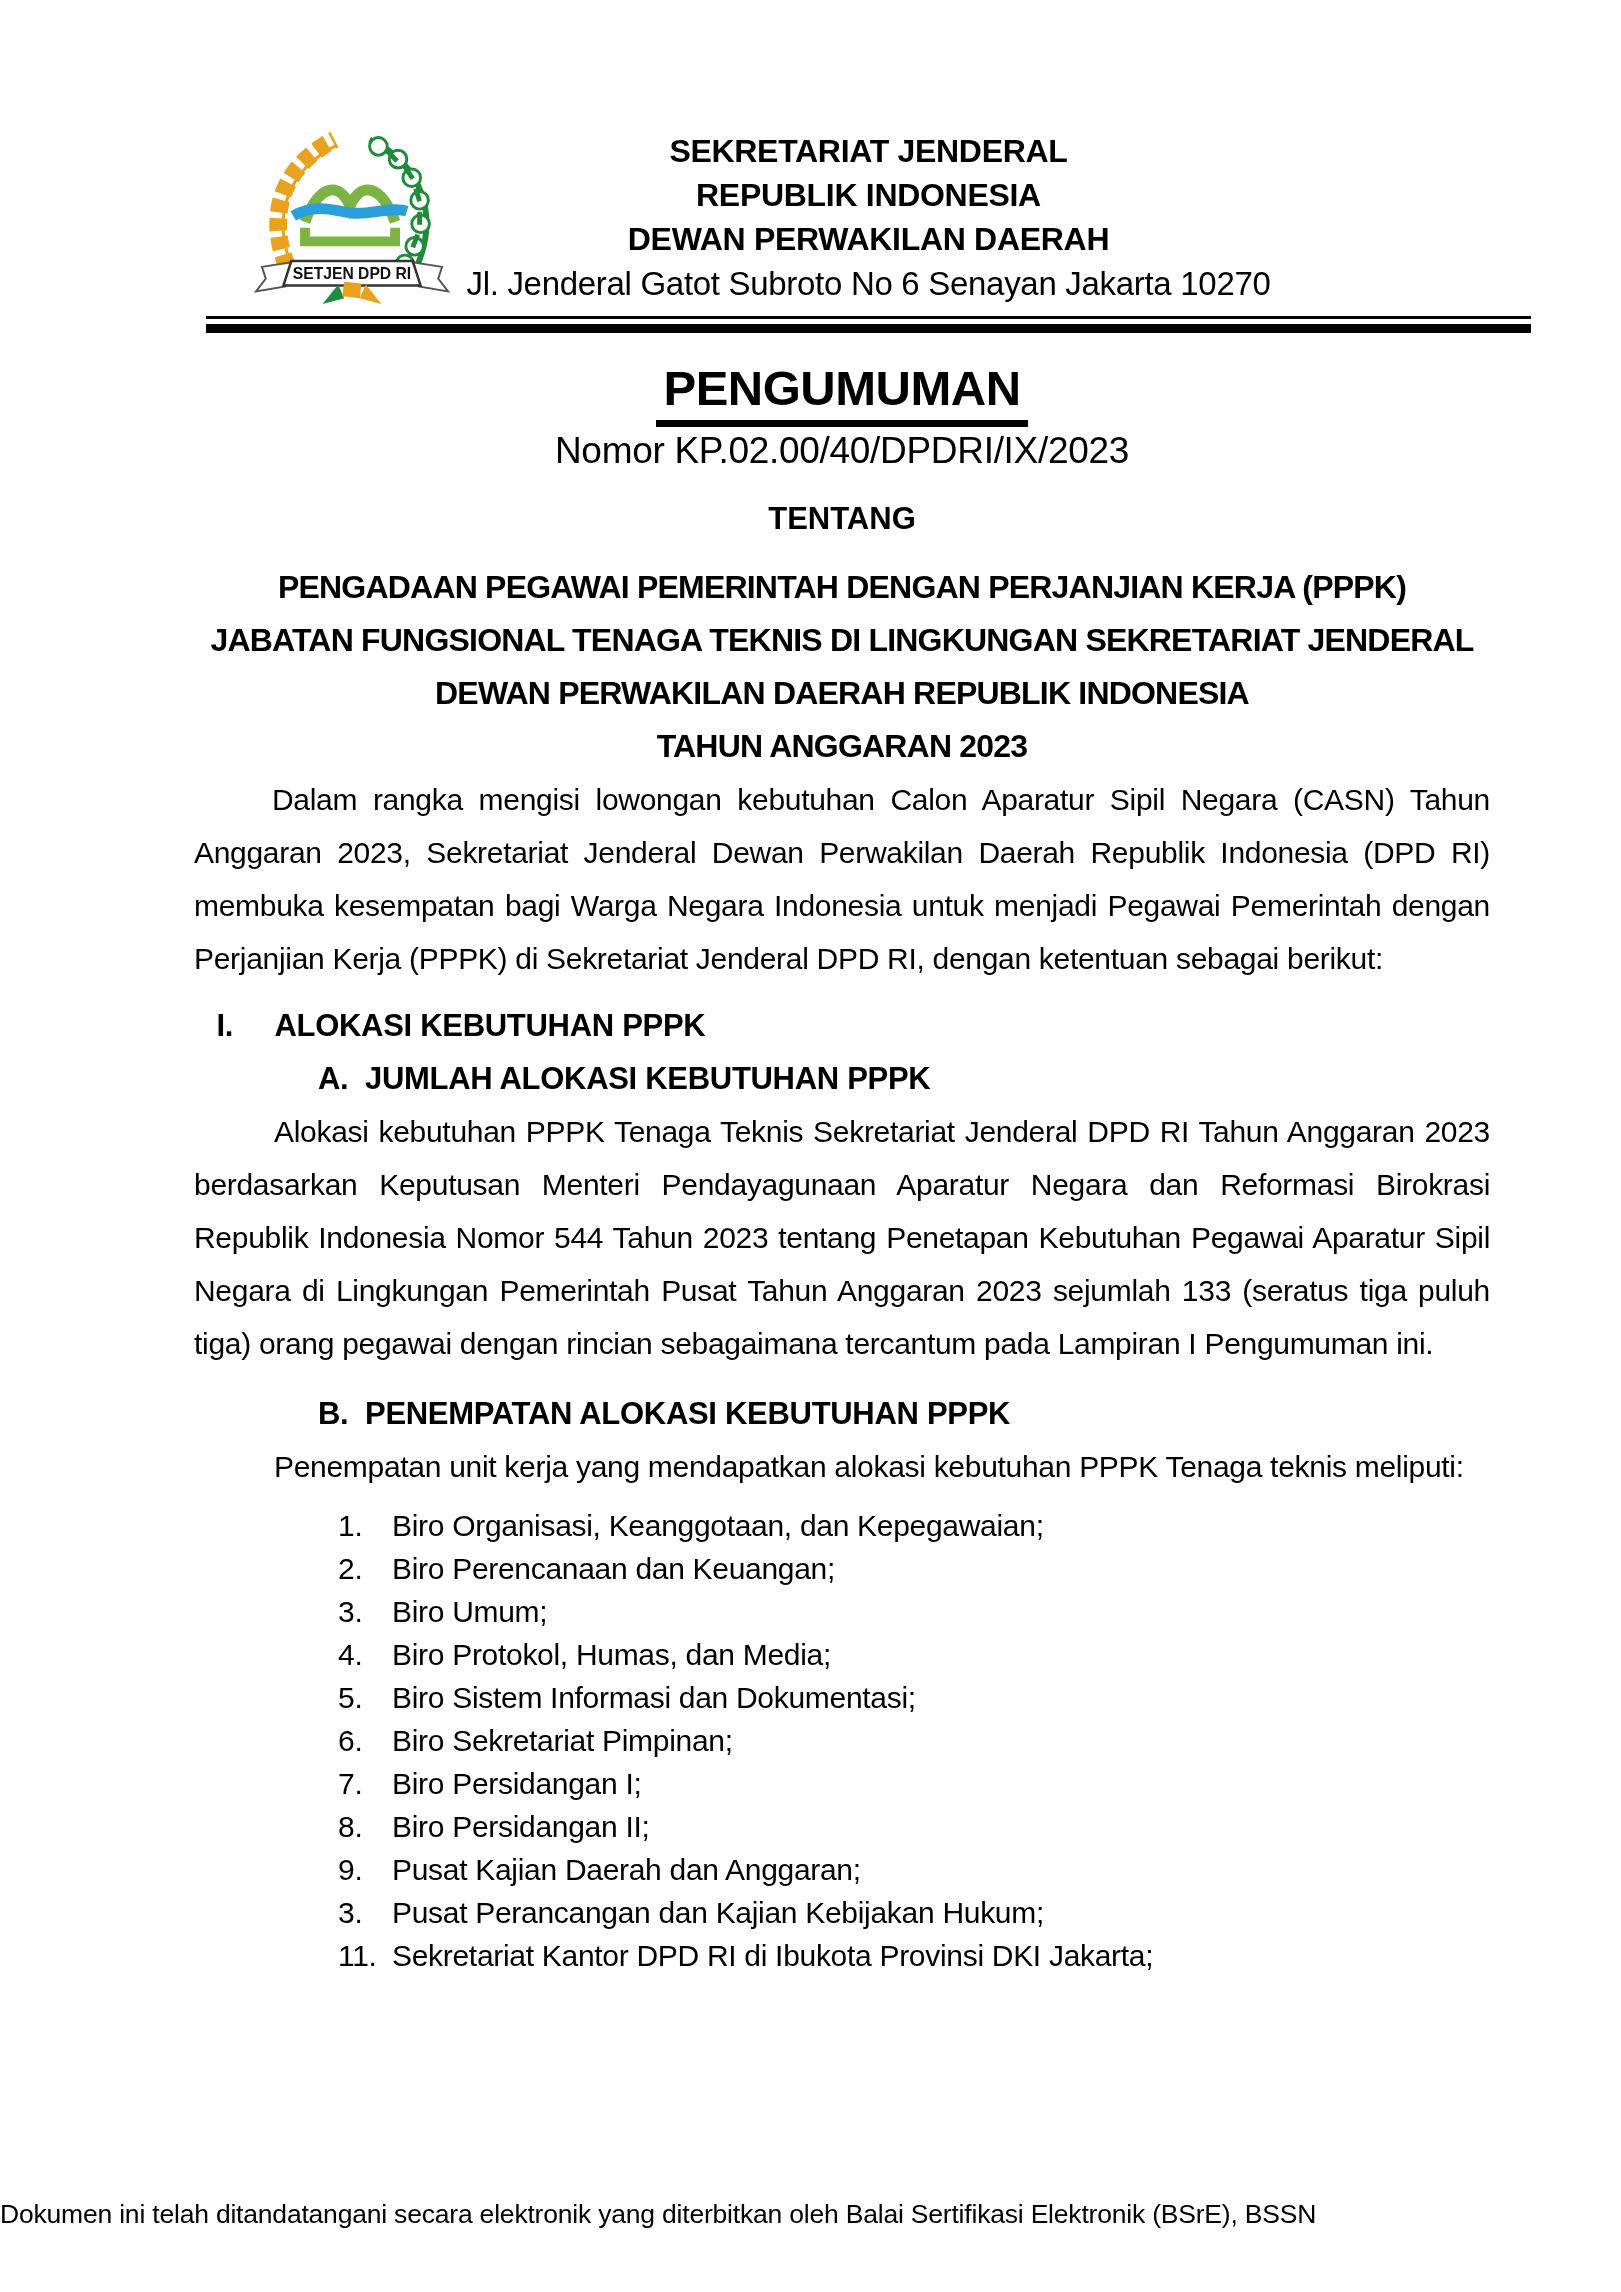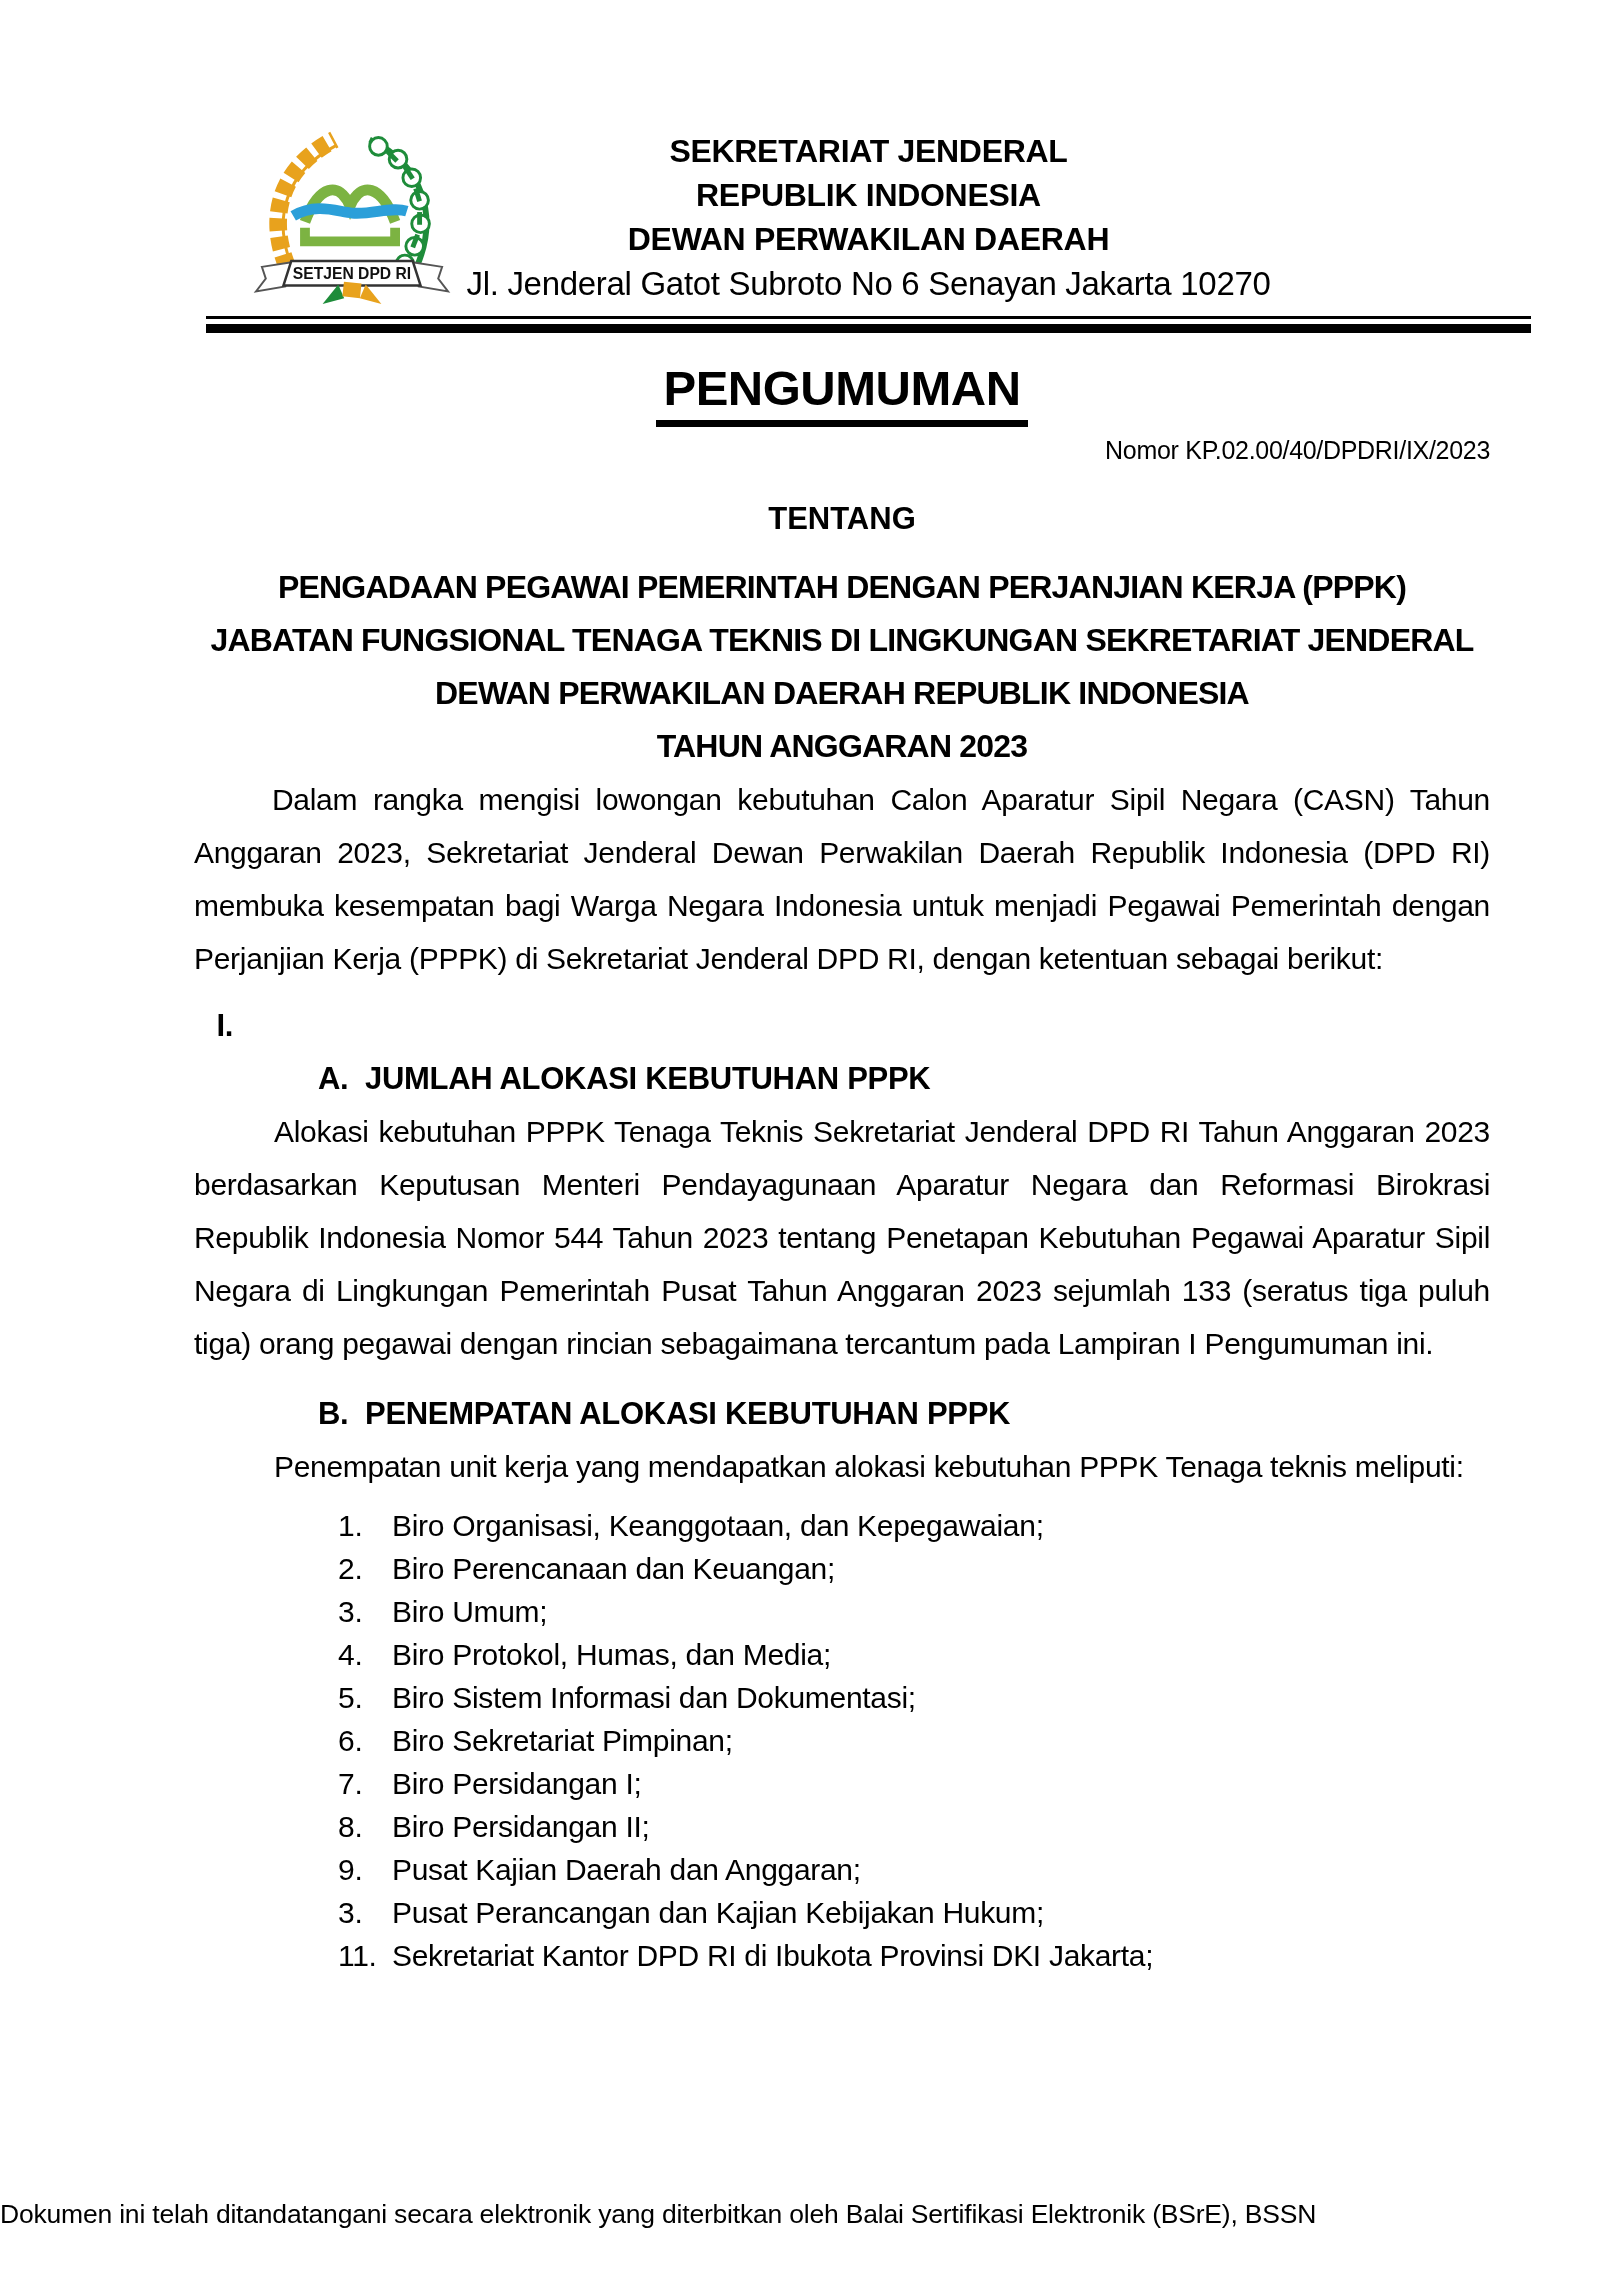--- a/index.html
+++ b/index.html
@@ -34,21 +34,21 @@
   .content { margin:0 131px 0 194px; }
 
   .title-block { text-align:center; margin-top:29px; }
   .main-title {
     display:inline-block;
     font-size:49px; font-weight:bold; letter-spacing:-0.5px;
     line-height:53px;
     border-bottom:7.8px solid #000;
     padding:0 7.8px 4.9px 7.8px;
   }
-  .doc-number { font-size:25px; line-height:43px; margin-top:2px; letter-spacing:-0.3px;text-align:right; }
+  .doc-number { font-size:37px; line-height:43px; margin-top:2px; letter-spacing:-0.3px; }
   .about-label { font-size:31px; font-weight:bold; line-height:43px; margin-top:25.5px; }
 
   .subject-block { text-align:center; margin-top:21px; }
   .subject-line {
     font-size:32px; font-weight:bold; line-height:53px;
     letter-spacing:-0.8px; white-space:nowrap;
   }
 
   p.body-par {
     font-size:30px; line-height:53px; letter-spacing:-0.3px;
@@ -158,20 +158,21 @@
 
         <div class="subject-line">DEWAN PERWAKILAN DAERAH REPUBLIK INDONESIA</div>
 
         <div class="subject-line">TAHUN ANGGARAN 2023</div>
       </div>
 
     <p class="body-par intro">Dalam rangka mengisi lowongan kebutuhan Calon Aparatur Sipil Negara (CASN) Tahun Anggaran 2023, Sekretariat Jenderal Dewan Perwakilan Daerah Republik Indonesia (DPD RI) membuka kesempatan bagi Warga Negara Indonesia untuk menjadi Pegawai Pemerintah dengan Perjanjian Kerja (PPPK) di Sekretariat Jenderal DPD RI, dengan ketentuan sebagai berikut:</p>
 
     <div class="h-row h1-row">
       <span class="h1-num">I.</span>
+      <span>ALOKASI KEBUTUHAN PPPK</span>
     </div>
 
     <div class="h-row h2-row">
       <span class="h2-num">A.</span>
       <span>JUMLAH ALOKASI KEBUTUHAN PPPK</span>
     </div>
 
     <p class="body-par sub-par">Alokasi kebutuhan PPPK Tenaga Teknis Sekretariat Jenderal DPD RI Tahun Anggaran 2023 berdasarkan Keputusan Menteri Pendayagunaan Aparatur Negara dan Reformasi Birokrasi Republik Indonesia Nomor 544 Tahun 2023 tentang Penetapan Kebutuhan Pegawai Aparatur Sipil Negara di Lingkungan Pemerintah Pusat Tahun Anggaran 2023 sejumlah 133 (seratus tiga puluh tiga) orang pegawai dengan rincian sebagaimana tercantum pada Lampiran I Pengumuman ini.</p>
 
     <div class="h-row h2-row b-head">

